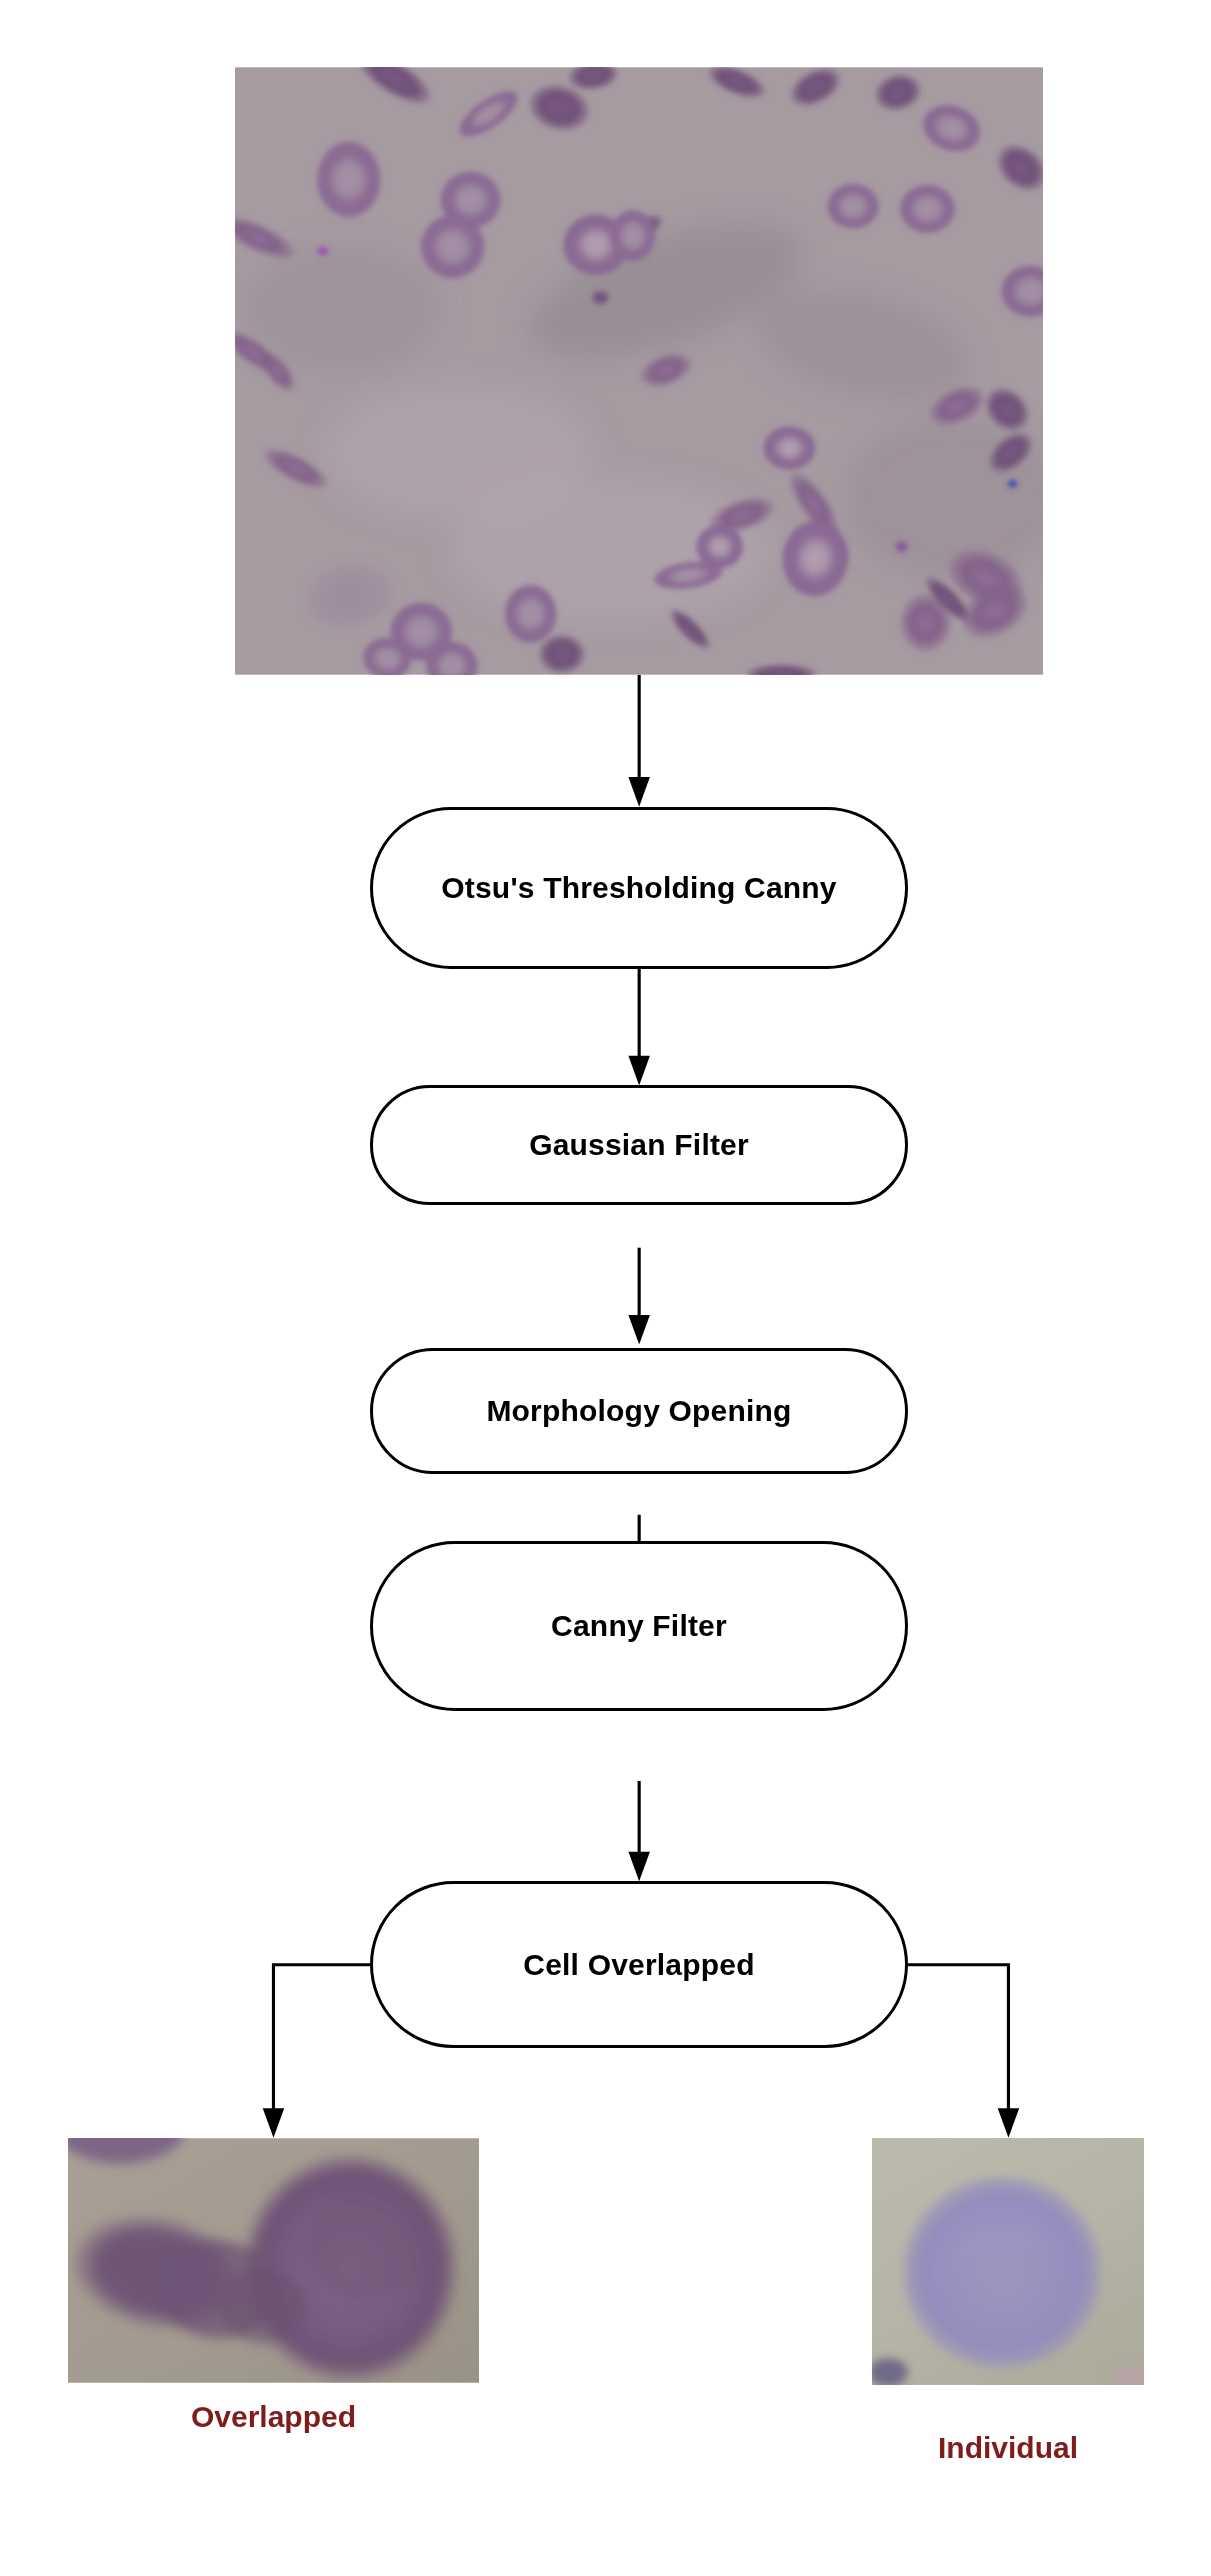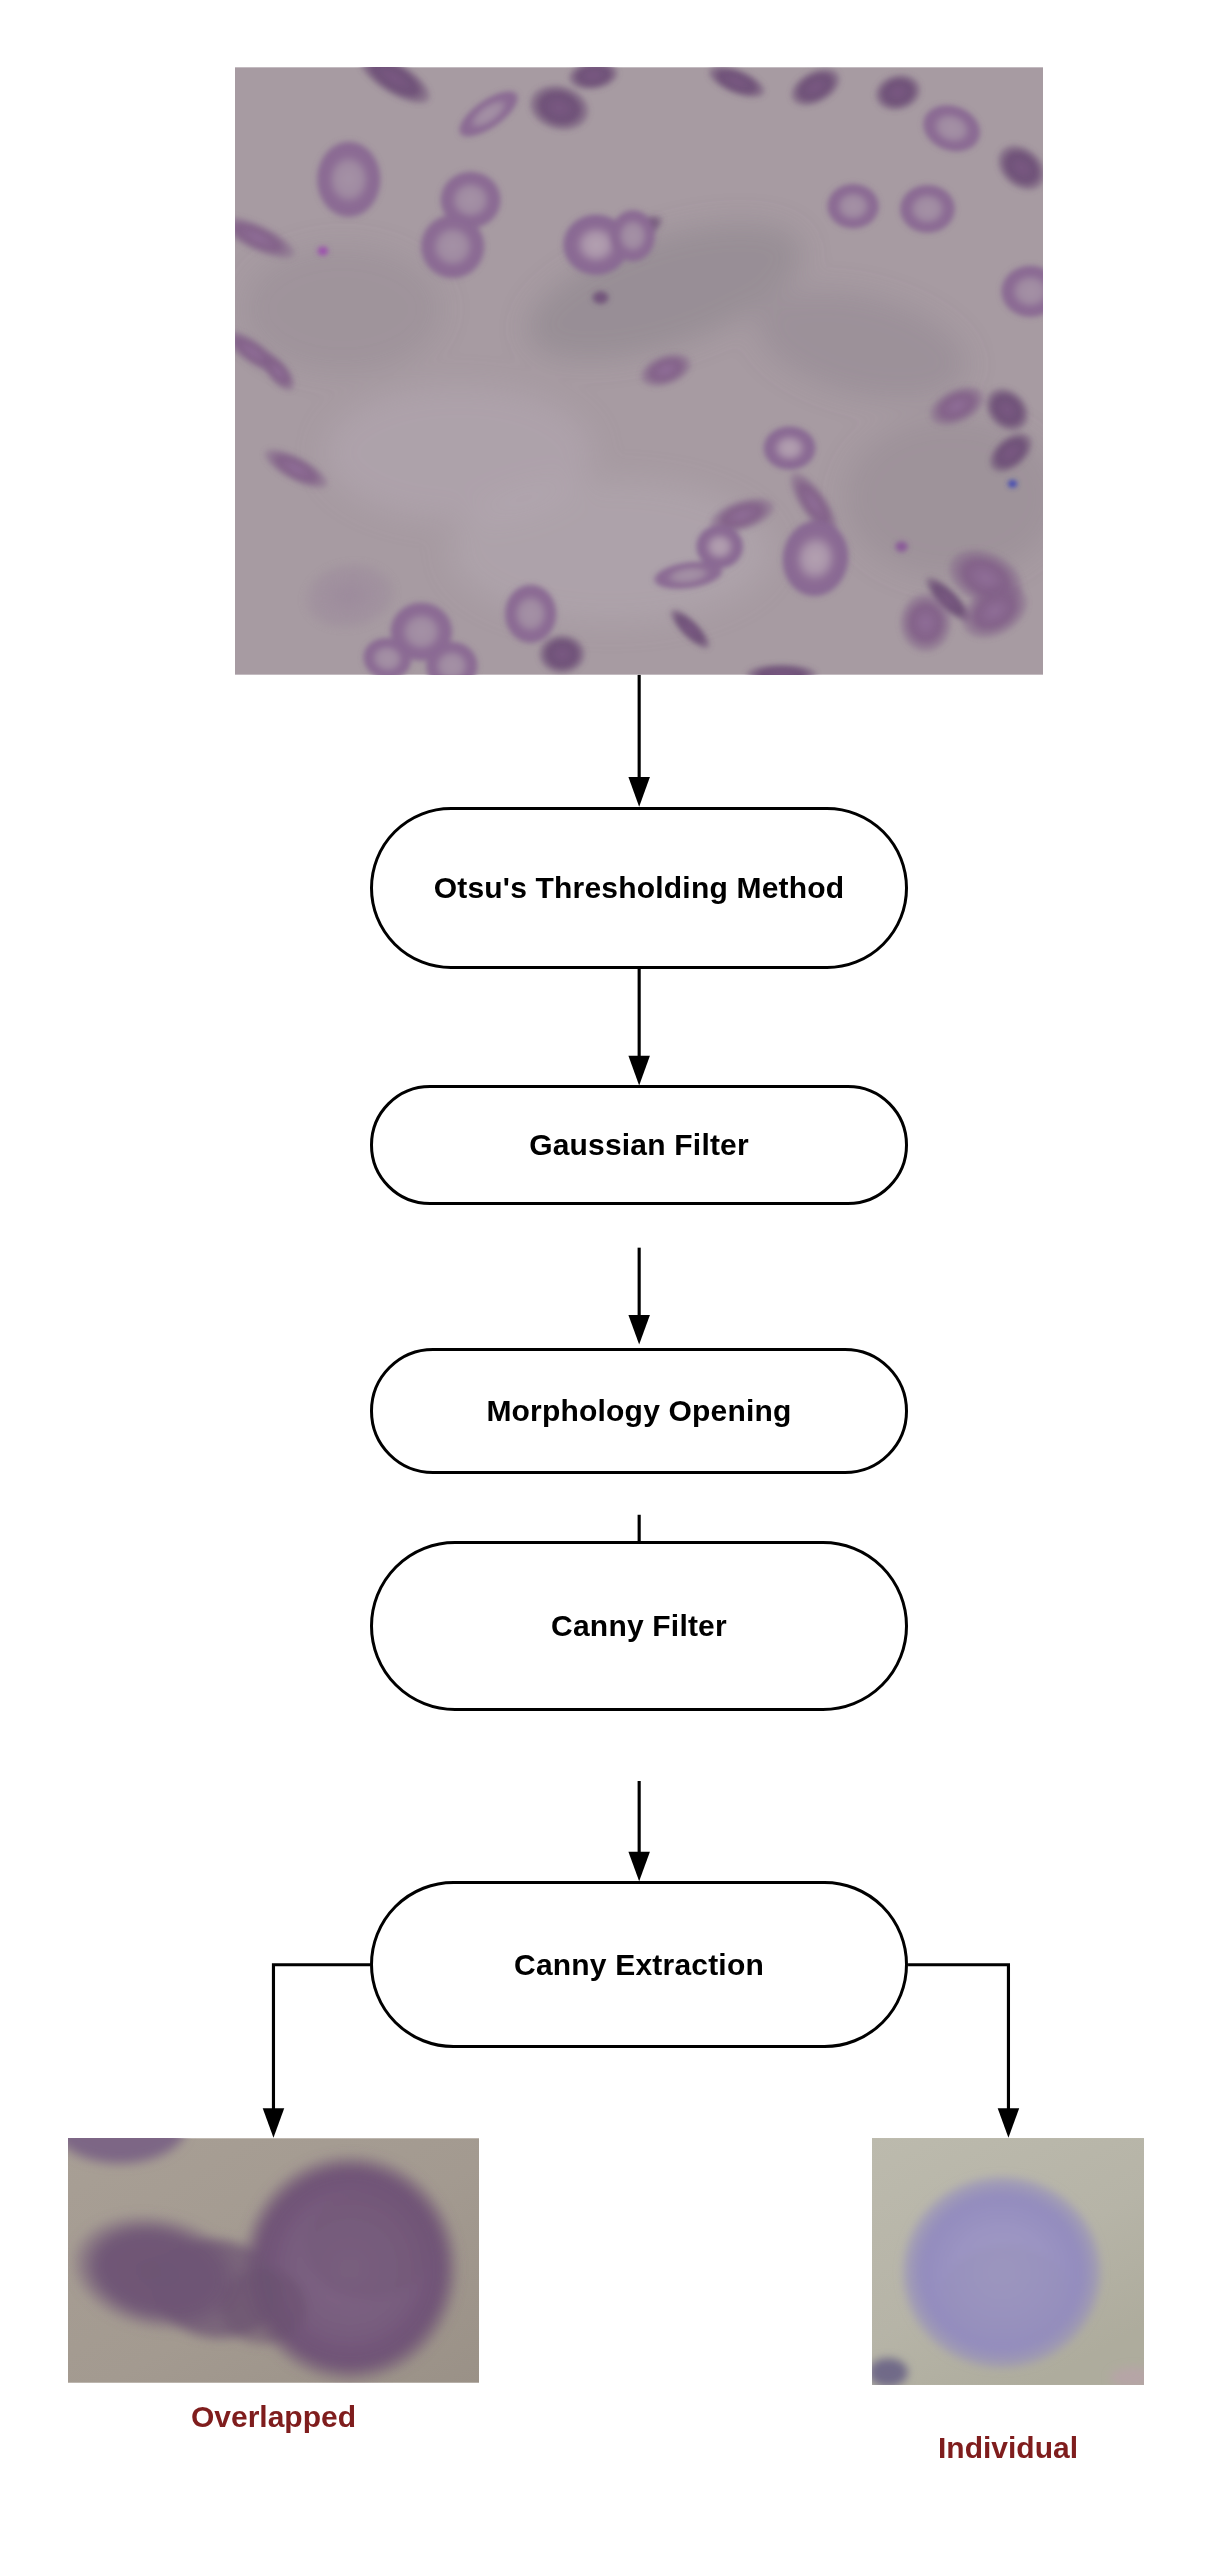--- a/index.html
+++ b/index.html
@@ -150,33 +150,33 @@
       <polygon points="701,1178 725,1178 713,1211"></polygon>
       <polygon points="701,1467 725,1467 713,1500"></polygon>
       <polygon points="701,1764 725,1764 713,1797"></polygon>
       <polygon points="701,2066 725,2066 713,2099"></polygon>
       <polygon points="293,2352 317,2352 305,2385"></polygon>
       <polygon points="1113,2352 1137,2352 1125,2385"></polygon>
     </g>
   </svg>
 
   <div class="node n1">
-    <span>Otsu's Thresholding Method</span>
+    <span>Otsu's Thresholding Canny</span>
   </div>
   <div class="node n2">
     <span>Gaussian Filter</span>
   </div>
   <div class="node n3">
     <span>Morphology Opening</span>
   </div>
   <div class="node n4">
     <span>Canny Filter</span>
   </div>
   <div class="node n5">
-    <span>Canny Extraction</span>
+    <span>Cell Overlapped</span>
   </div>
 
   <svg class="photo overlapped-img" width="411" height="245" viewBox="0 0 459 273">
     <defs>
       <linearGradient id="oBg" x1="0" y1="0" x2="1" y2="1">
         <stop offset="0%" stop-color="#a89f95"></stop>
           <stop offset="55%" stop-color="#a39a90"></stop>
         <stop offset="100%" stop-color="#9a9187"></stop>
       </linearGradient>
       <radialGradient id="oBig">

